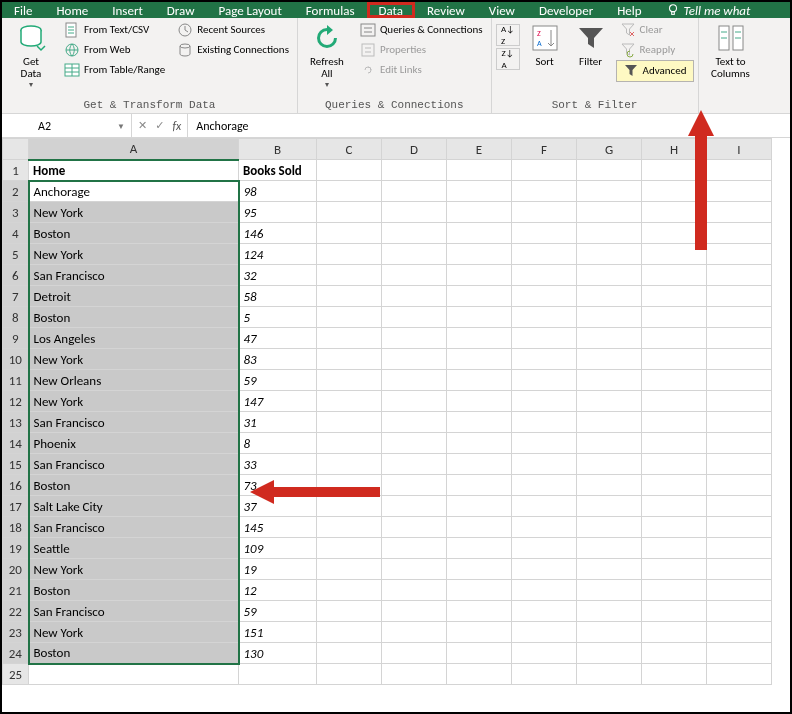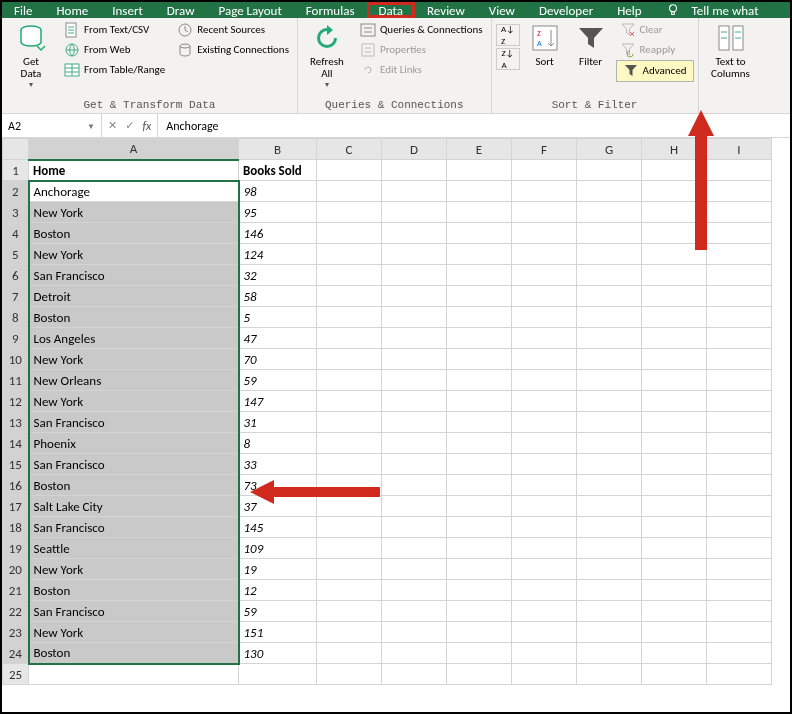--- a/index.html
+++ b/index.html
@@ -2,39 +2,39 @@
 <html><head>
 <meta charset="utf-8">
 <style>
   * { box-sizing: border-box; margin: 0; padding: 0; }
   body { font-family: "Segoe UI", Calibri, Arial, sans-serif; font-size: 12px; width: 792px; height: 714px; overflow: hidden; background: #fff; border: 2px solid #000; position: relative; }
   
   
   .tabs { display: flex; background: #217346; color: #fff; height: 16px; align-items: stretch; }
   .tab { padding: 0 12px; display: flex; align-items: center; cursor: pointer; font-size: 13px; white-space: nowrap; }
   .tab.hl { border: 3px solid #d02a1f; padding: 0 9px; }
-  .tell { display: flex; align-items: center; gap: 12px; }
+  .tell { display: flex; align-items: center; gap: 4px; font-style: italic; }
   .bulb { width: 14px; height: 14px; }
   
   
   .ribbon { display: flex; background: #f3f2f1; border-bottom: 1px solid #d6d6d6; height: 96px; }
   .group { display: flex; flex-direction: column; border-right: 1px solid #d6d6d6; padding: 2px 4px 0 4px; }
   .group-body { flex: 1; display: flex; align-items: flex-start; gap: 4px; }
   .group-label { text-align: center; font-size: 11px; color: #555; padding: 2px 0; font-family: Liberation Mono, monospace; }
   .big-btn { display: flex; flex-direction: column; align-items: center; justify-content: flex-start; width: 50px; padding-top: 2px; cursor: pointer; text-align: center; line-height: 1.1; font-size: 11px; }
   .big-btn .ic { width: 32px; height: 32px; margin-bottom: 2px; }
   .sm-btn { display: flex; align-items: center; gap: 4px; padding: 2px 4px; cursor: pointer; font-size: 11px; line-height: 1.3; white-space: nowrap; }
   .sm-btn.dis { color: #9a9a9a; }
   .sm-btn .ic { width: 16px; height: 16px; flex-shrink: 0; }
   .col { display: flex; flex-direction: column; }
   .adv-btn { background: #fef9c3; border: 1px solid #b5b3b0; padding: 2px 6px; display: flex; align-items: center; gap: 4px; }
   
   
   .fbar { display: flex; align-items: stretch; height: 24px; border-bottom: 1px solid #d6d6d6; background: #fff; }
-  .namebox { width: 100px; border-right: 1px solid #d6d6d6; padding: 0 6px; display: flex; align-items: center; justify-content: space-between; font-size: 12px; }
+  .namebox { width: 100px; border-right: 1px solid #d6d6d6; padding: 0 6px; display: flex; align-items: center; justify-content: space-between; font-size: 12px; margin-left: 30px; }
   .namebox .dd { color: #777; font-size: 8px; }
   .fbar-btns { display: flex; align-items: center; border-right: 1px solid #d6d6d6; padding: 0 6px; gap: 8px; color: #888; }
   .fbar-btns .fx { font-style: italic; font-size: 12px; color: #555; }
   .finput { flex: 1; padding: 0 8px; display: flex; align-items: center; font-size: 12px; }
   
   
   .grid-wrap { position: relative; overflow: hidden; }
   .grid { border-collapse: collapse; table-layout: fixed; }
   .grid th, .grid td { border: 1px solid #d4d4d4; height: 21px; padding: 0 4px; font-size: 13px; }
   .colhdr { background: #e6e6e6; text-align: center; font-weight: normal; color: #333; font-size: 12px; }
@@ -376,21 +376,21 @@
           <td class=""></td>
           <td class=""></td>
           <td class=""></td>
           <td class=""></td>
           <td class=""></td>
           <td class=""></td>
         </tr>
         <tr>
           <th class="rowhdr sel">10</th>
           <td class="sel-cell sel-border-left sel-border-right">New York</td>
-          <td class="right">70</td>
+          <td class="right">83</td>
           <td class=""></td>
           <td class=""></td>
           <td class=""></td>
           <td class=""></td>
           <td class=""></td>
           <td class=""></td>
           <td class=""></td>
         </tr>
         <tr>
           <th class="rowhdr sel">11</th>

